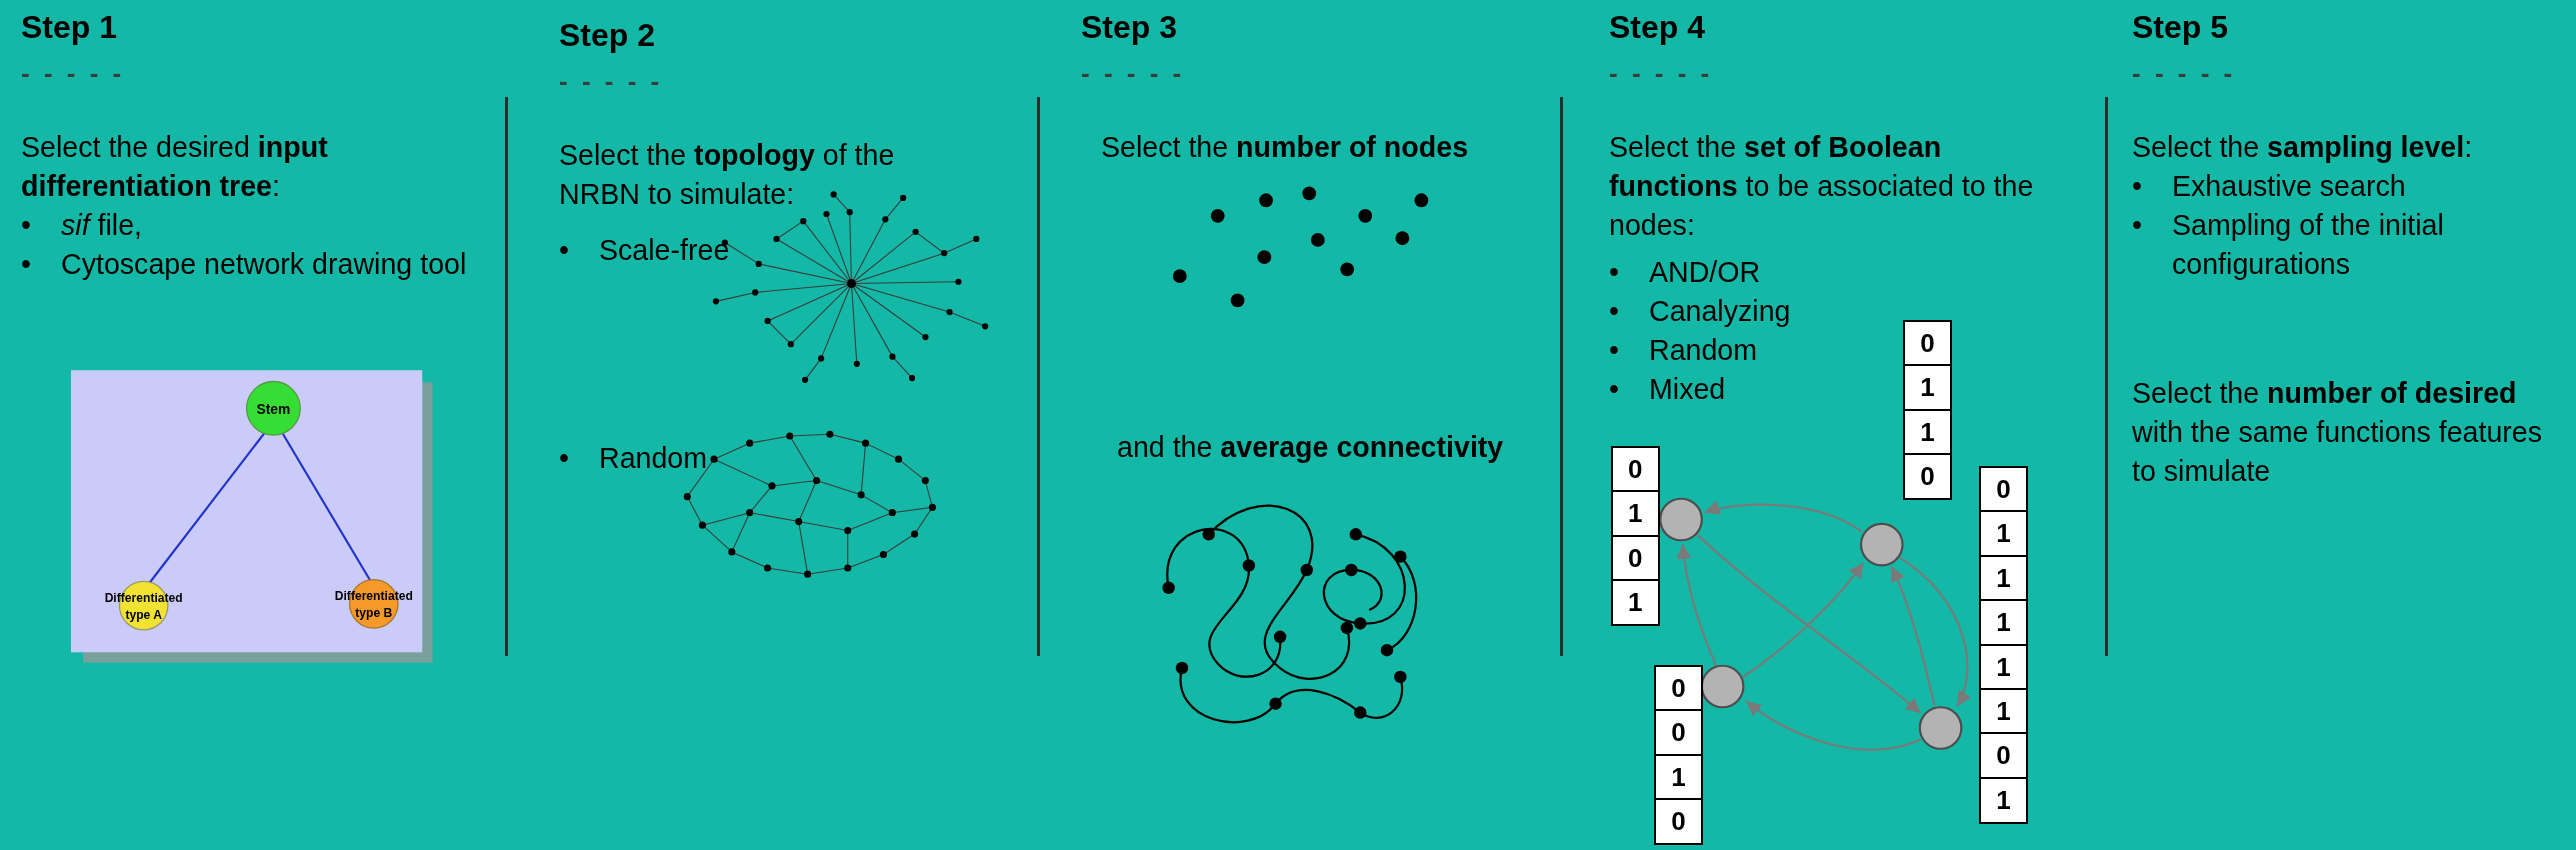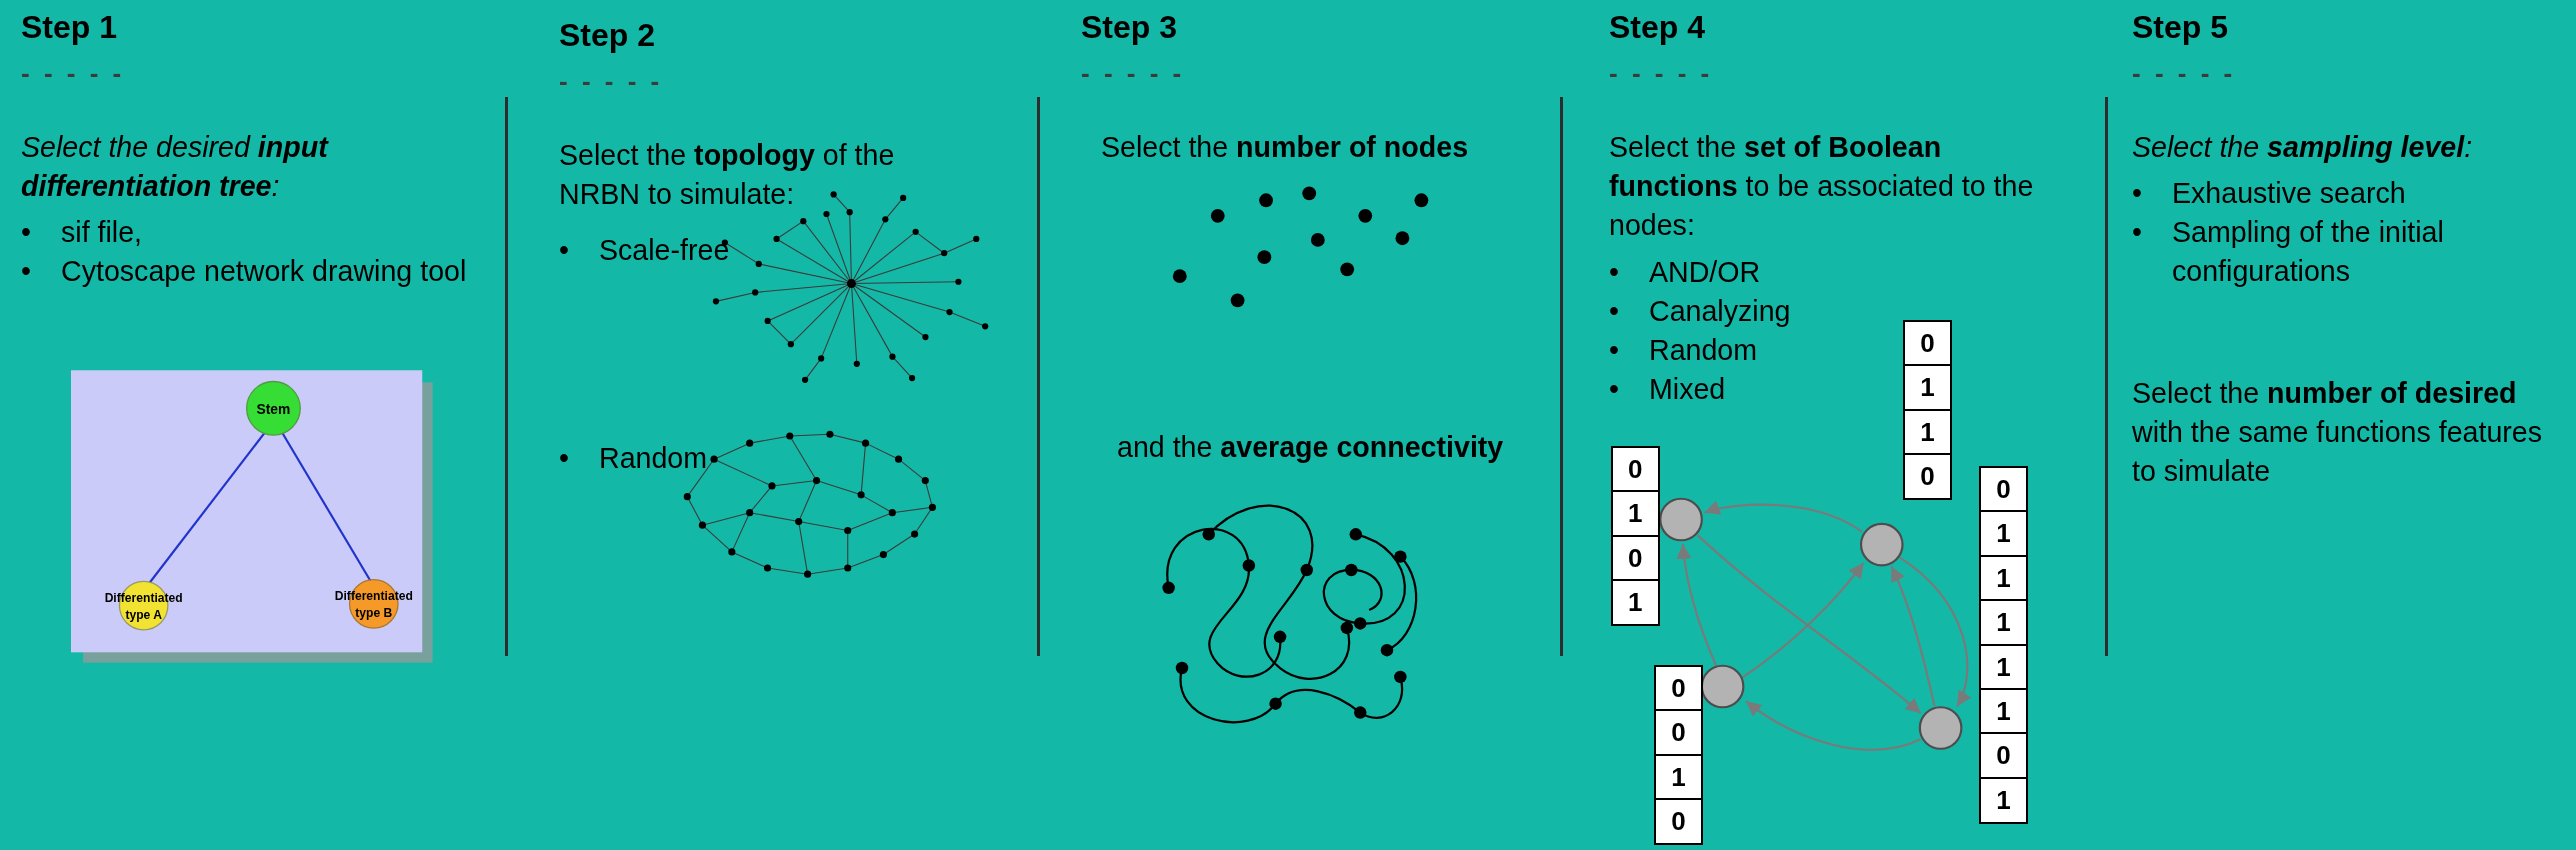--- a/index.html
+++ b/index.html
@@ -2,24 +2,24 @@
 <html style="font-size:14px"><head>
 <meta charset="utf-8">
 <style>
   html,body{margin:0;padding:0;background:#fff;}
   .canvas{position:relative;width:2576px;height:851px;background:#14b8a6;overflow:hidden;
           font-family:"Liberation Sans",sans-serif;color:#000;}
   .col{position:absolute;top:0;height:851px;}
   .title{font-size:32px;font-weight:bold;padding-top:8.7px;}
   .dashes{font-size:26px;font-weight:bold;letter-spacing:3.5px;color:#3b3b3b;margin-top:12px;}
   .flow{position:absolute;font-size:28.6px;line-height:39px;}
-  .intro{margin:0 0 7px 0;font-style:italic;}
+  .intro{margin:0 0 0 0;}
   .bullet{display:flex;}
   .marker{width:40px;flex:none;}
-  .it{}
+  .it{font-style:italic;}
   .divider{position:absolute;top:97px;height:559px;width:2.6px;background:#2d2d2d;}
   .abs{position:absolute;}
   
   .btable{position:absolute;}
   .bcell{width:45px;height:43px;border:2.6px solid #000;margin-top:-2.6px;background:#fff;
          display:flex;align-items:center;justify-content:center;
          font-weight:bold;font-size:26px;}
   .bcell:first-child{margin-top:0;}
   
   .treewrap{position:absolute;left:50px;top:370px;width:372px;height:299px;}

